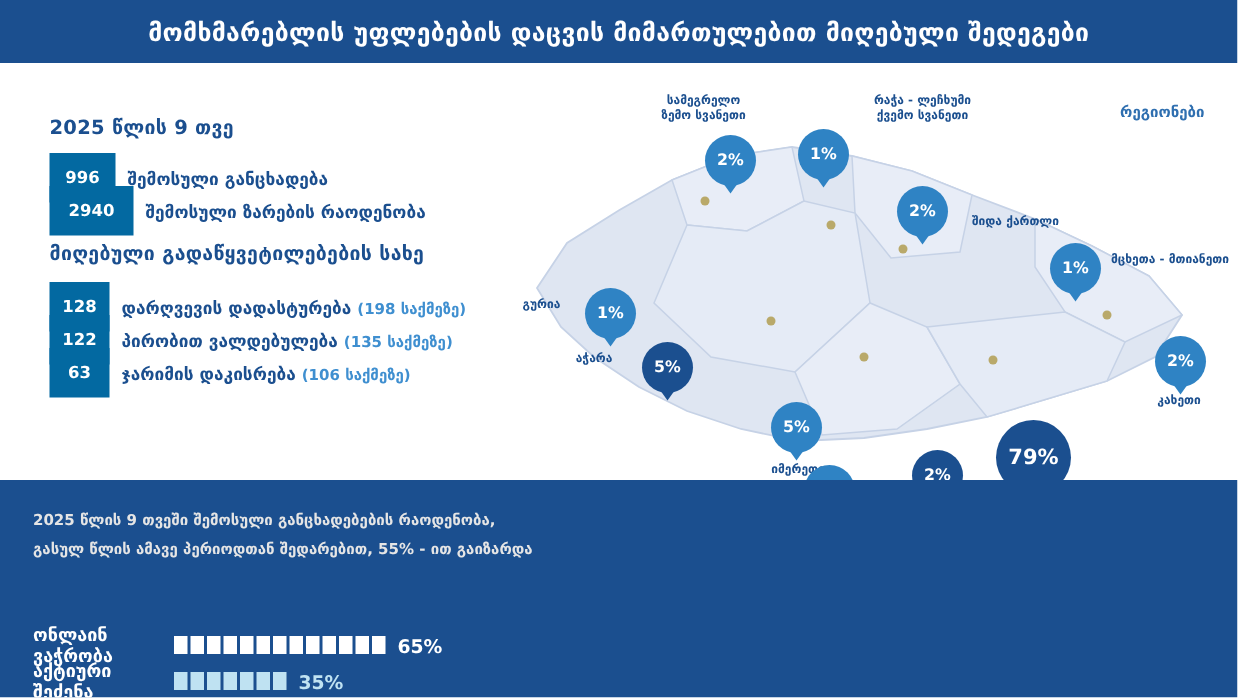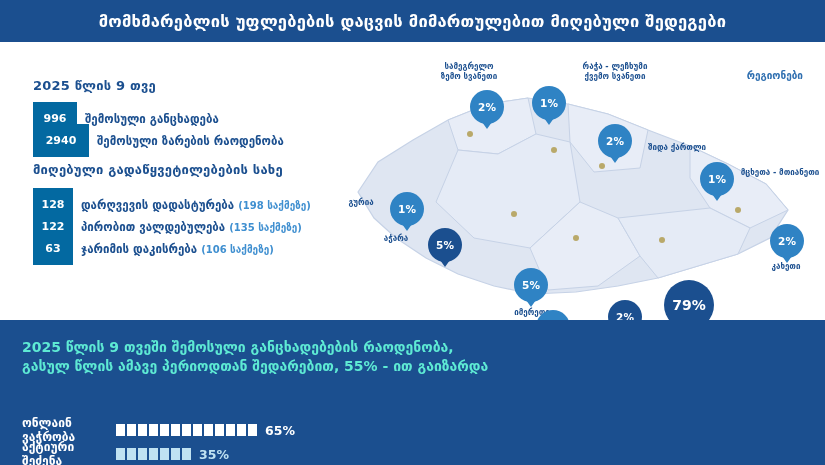--- a/index.html
+++ b/index.html
@@ -47,21 +47,21 @@
   .rlabel{color:#1b4f8f;font-size:11.5px;font-weight:bold;}
   .rlabel .sub{color:#3f8fd0;font-size:10px;font-weight:bold;}
 
   
   .bottom{
     position:absolute;left:0;top:320px;width:825px;height:145px;
     background:#1b4f8f;
   }
   .bottom .lead{
     position:absolute;left:22px;top:18px;width:470px;
-    color:#5eead4;font-size:14px;font-weight:bold;line-height:19px;
+    color:#e5e5e5;font-size:10px;font-weight:bold;line-height:19px;
   }
   .prog{position:absolute;display:flex;align-items:center;gap:8px;}
   .prog .plabel{
     color:#ffffff;font-size:12px;font-weight:bold;width:86px;text-align:left;
   }
   .prog .ptrack{height:12px;display:flex;gap:2px;}
   .prog .seg{width:9px;height:12px;}
   .prog .pval{font-size:12.5px;font-weight:bold;}
 
   

